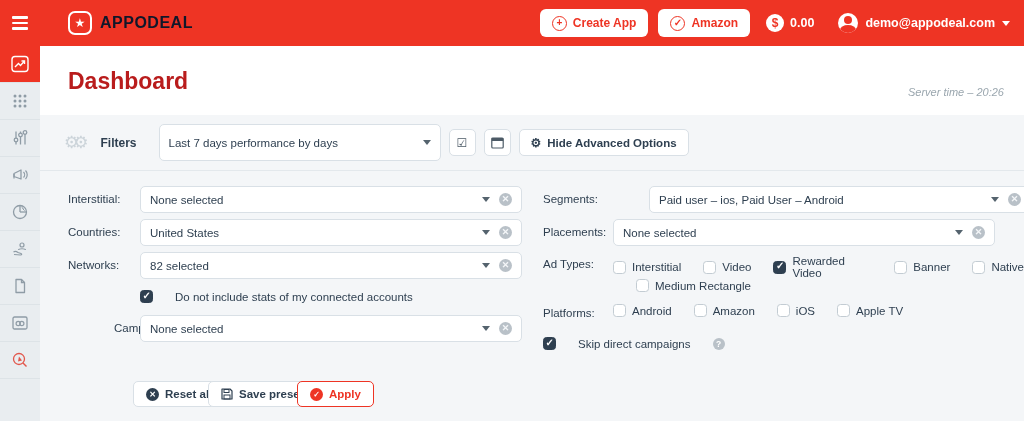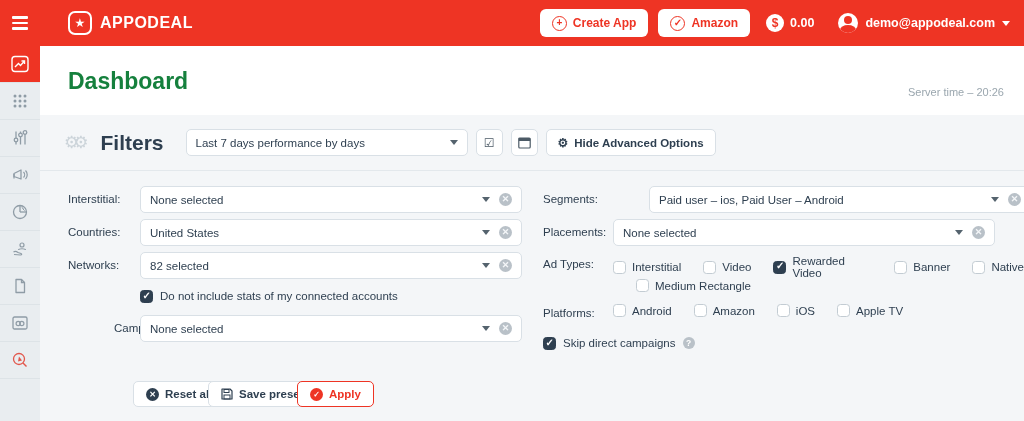--- a/index.html
+++ b/index.html
@@ -5,21 +5,21 @@
   * { margin:0; padding:0; box-sizing:border-box; }
   html,body { width:1024px; height:421px; overflow:hidden; }
   body { font-family:"Liberation Sans", sans-serif; background:#fff; position:relative; color:#2e3f50; }
 
   
   .topbar { position:absolute; left:0; top:0; width:1024px; height:46px; background:#ee3424; display:flex; align-items:center; }
   .hamburger { width:40px; height:46px; display:flex; flex-direction:column; justify-content:center; align-items:center; gap:3px; cursor:pointer; }
   .hamburger span { display:block; width:16px; height:2.5px; background:#fff; border-radius:1px; }
   .logo { display:flex; align-items:center; gap:8px; margin-left:28px; }
   .logo-mark { width:24px; height:24px; border:2px solid #fff; border-radius:7px; display:flex; align-items:center; justify-content:center; color:#fff; font-size:12px; }
-  .logo-text { color:#ffffff; font-weight:bold; font-size:16px; letter-spacing:0.5px; }
+  .logo-text { color:#0f172a; font-weight:bold; font-size:16px; letter-spacing:0.5px; }
   .topbar-right { margin-left:auto; display:flex; align-items:center; gap:10px; padding-right:14px; }
   .tb-btn { height:28px; background:#fff; border:none; border-radius:6px; display:flex; align-items:center; gap:6px; padding:0 12px; color:#ee3424; font-size:12px; font-weight:bold; cursor:pointer; font-family:inherit; }
   .ring-icon { width:15px; height:15px; border:1.4px solid #ee3424; border-radius:50%; display:flex; align-items:center; justify-content:center; font-size:10px; line-height:1; color:#ee3424; }
   .balance { display:flex; align-items:center; gap:6px; margin-left:6px; }
   .dollar-circle { width:18px; height:18px; background:#fff; border-radius:50%; display:flex; align-items:center; justify-content:center; color:#ee3424; font-size:12px; font-weight:bold; }
   .balance-amt { color:#fff; font-size:12.5px; font-weight:bold; }
   .account { display:flex; align-items:center; gap:7px; margin-left:14px; cursor:pointer; }
   .avatar { width:20px; height:20px; background:#fff; border-radius:50%; position:relative; overflow:hidden; }
   .avatar::before { content:""; position:absolute; left:6px; top:3px; width:8px; height:8px; background:#ee3424; border-radius:50%; }
   .avatar::after { content:""; position:absolute; left:2px; top:12px; width:16px; height:10px; background:#ee3424; border-radius:50% 50% 0 0; }
@@ -27,43 +27,43 @@
   .caret-w { width:0; height:0; border-left:4px solid transparent; border-right:4px solid transparent; border-top:5px solid #fff; }
 
   
   .sidebar { position:absolute; left:0; top:46px; width:40px; height:375px; background:#e9edf0; }
   .side-item { width:40px; height:37px; display:flex; align-items:center; justify-content:center; border-bottom:1px solid #dde3e7; cursor:pointer; }
   .side-item.active { background:#ee3424; }
   .side-item svg { display:block; }
 
   
   .main-header { position:absolute; left:40px; top:46px; width:984px; height:69px; background:#fff; }
-  .page-title { position:absolute; left:28px; top:22px; font-size:23px; font-weight:bold; color:#15803d; }
-  .server-time { position:absolute; right:20px; top:40px; font-size:11px; color:#9aa6ae; }
+  .page-title { position:absolute; left:28px; top:22px; font-size:23px; font-weight:bold; color:#b91c1c; }
+  .server-time { position:absolute; right:20px; top:40px; font-size:11px; color:#9aa6ae;font-style:italic; }
 
   
   .panel { position:absolute; left:40px; top:115px; width:984px; height:306px; background:#f4f6f8; }
   .filters-row { position:absolute; left:0; top:0; width:100%; height:56px; border-bottom:1px solid #e3e8ec; display:flex; align-items:center; padding-left:24px; }
   .gears { color:#ccd4da; font-size:17px; letter-spacing:-6px; margin-right:18px; }
-  .filters-label { font-size:21px; font-weight:bold; color:#2e3f50; margin-right:22px; }
-  .select { background:#fff; border:1px solid #d9e0e6; border-radius:5px; height:27px; display:flex; align-items:center; padding:0 9px; font-size:11.5px; color:#2e3f50; cursor:pointer; }
+  .filters-label { font-size:12px; font-weight:bold; color:#2e3f50; margin-right:22px; }
+  .select { background:#fff; border:1px solid #d9e0e6; border-radius:5px; height:37px; display:flex; align-items:center; padding:0 9px; font-size:11.5px; color:#2e3f50; cursor:pointer; }
   .preset-select { width:282px; }
   .select .caret { margin-left:auto; width:0; height:0; border-left:4px solid transparent; border-right:4px solid transparent; border-top:5px solid #55636e; }
   .clear-x { margin-left:9px; width:13px; height:13px; min-width:13px; border-radius:50%; background:#b9c1c8; color:#f4f6f8; font-size:9px; line-height:13px; text-align:center; font-weight:bold; cursor:pointer; }
   .sq-btn { width:27px; height:27px; background:#fff; border:1px solid #d9e0e6; border-radius:5px; margin-left:8px; display:flex; align-items:center; justify-content:center; color:#4c5a66; font-size:12px; cursor:pointer; }
   .adv-btn { height:27px; background:#fff; border:1px solid #d9e0e6; border-radius:5px; margin-left:8px; display:flex; align-items:center; gap:6px; padding:0 11px; font-size:11.5px; font-weight:bold; color:#2e3f50; cursor:pointer; font-family:inherit; }
   .gear-sm { font-size:12px; color:#2e3f50; }
 
   
   .field-label { position:absolute; font-size:11.5px; color:#2e3f50; }
   .field { position:absolute; width:382px; height:27px; }
   .cb { display:inline-block; width:13px; height:13px; min-width:13px; border:1px solid #c3ccd3; border-radius:3.5px; background:#fff; position:relative; cursor:pointer; }
   .cb.on { background:#2e3f50; border-color:#2e3f50; }
   .cb.on::after { content:"✓"; position:absolute; left:1.5px; top:-1.5px; color:#fff; font-size:10px; font-weight:bold; }
-  .cb-row { position:absolute; display:flex; align-items:flex-start; gap:7px; font-size:11.5px; color:#2e3f50; }
+  .cb-row { position:absolute; display:flex; align-items:center; gap:22px; font-size:11.5px; color:#2e3f50; }
   .cb-group { position:absolute; display:flex; gap:22px; }
   .cb-opt { display:flex; align-items:center; gap:6px; font-size:11.5px; color:#2e3f50; cursor:pointer; }
   .help { width:12px; height:12px; border-radius:50%; background:#b9c1c8; color:#fff; font-size:8.5px; line-height:12px; text-align:center; font-weight:bold; }
 
   
   .btn { position:absolute; height:26px; border-radius:5px; display:flex; align-items:center; gap:6px; padding:0 12px; font-size:11.5px; font-weight:bold; cursor:pointer; font-family:inherit; }
   .btn-grey { background:#fff; border:1px solid #d9e0e6; color:#2e3f50; }
   .btn-red { background:#fff; border:1px solid #ee3424; color:#ee3424; }
   .dot-ic { width:13px; height:13px; border-radius:50%; display:flex; align-items:center; justify-content:center; font-size:8px; color:#fff; }
   .dot-dark { background:#2e3f50; }

